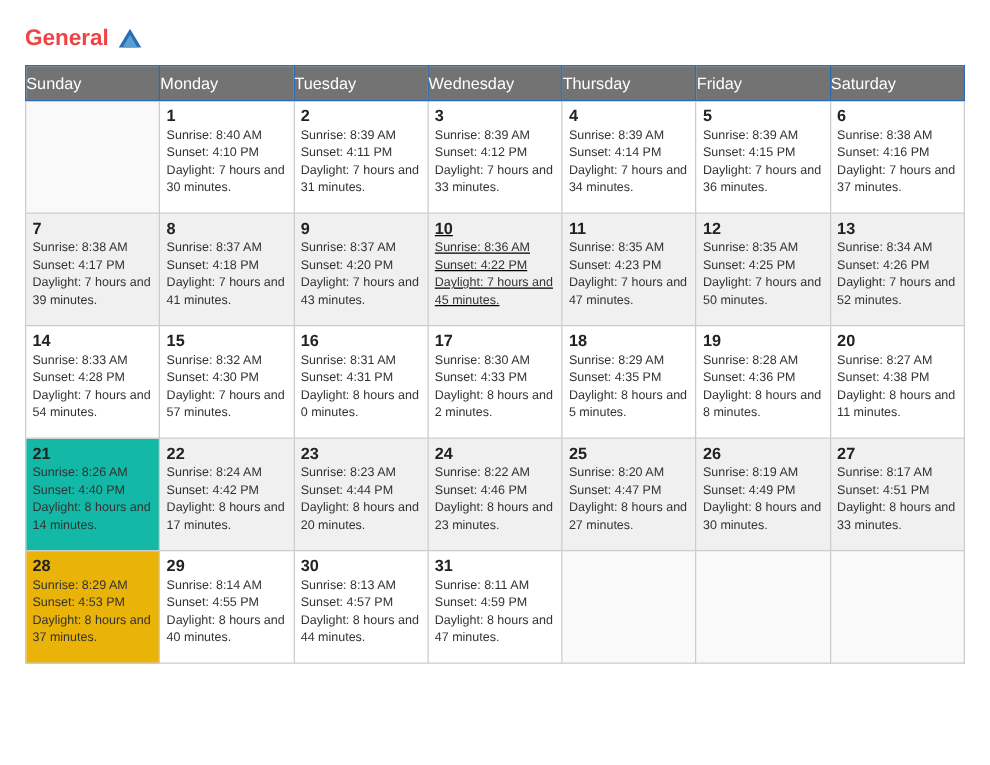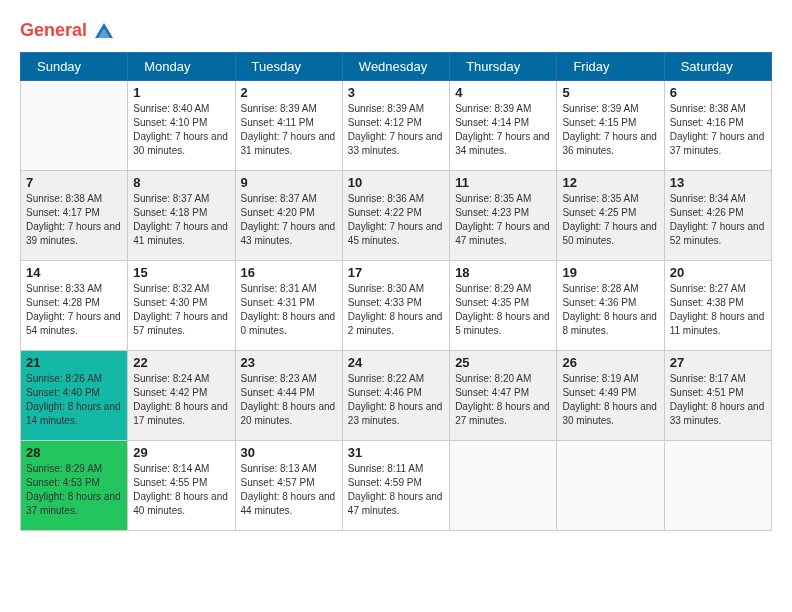--- a/index.html
+++ b/index.html
@@ -31,23 +31,23 @@
     .location {
       font-size: 14px;
       color: #444;
     }
     .calendar {
       width: 100%;
       border-collapse: collapse;
       font-size: 11px;
     }
     .calendar th {
-      background: #0369a1;
+      background: #737373;
       color: #fff;
-      padding: 6px 16px;
+      padding: 6px 0;
       text-align: left;
       font-size: 13px;
       font-weight: normal;
       border: 1px solid #2a6db5;
     }
     .calendar td {
       border: 1px solid #ccc;
       vertical-align: top;
       padding: 4px 5px;
       min-height: 80px;
@@ -184,21 +184,21 @@
           </div>
         </td>
         <td style="background: rgb(240, 240, 240);">
           <span class="day-number">9</span>
           <div class="day-info">
             <span>Sunrise: 8:37 AM</span><br>
             <span>Sunset: 4:20 PM</span><br>
             <span>Daylight: 7 hours and 43 minutes.</span>
           </div>
         </td>
-        <td style="background: rgb(240, 240, 240);">
+        <td style="background: rgb(240, 240, 240); text-decoration: underline;">
           <span class="day-number">10</span>
           <div class="day-info">
             <span>Sunrise: 8:36 AM</span><br>
             <span>Sunset: 4:22 PM</span><br>
             <span>Daylight: 7 hours and 45 minutes.</span>
           </div>
         </td>
         <td style="background: rgb(240, 240, 240);">
           <span class="day-number">11</span>
           <div class="day-info">
@@ -334,21 +334,21 @@
         <td style="background: rgb(240, 240, 240); margin-left: 16px;">
           <span class="day-number">27</span>
           <div class="day-info">
             <span>Sunrise: 8:17 AM</span><br>
             <span>Sunset: 4:51 PM</span><br>
             <span>Daylight: 8 hours and 33 minutes.</span>
           </div>
         </td>
       </tr>
       <tr>
-        <td style="background: #22c55e;">
+        <td style="background: #eab308;">
           <span class="day-number">28</span>
           <div class="day-info">
             <span>Sunrise: 8:29 AM</span><br>
             <span>Sunset: 4:53 PM</span><br>
             <span>Daylight: 8 hours and 37 minutes.</span>
           </div>
         </td>
         <td style="background: rgb(255, 255, 255);">
           <span class="day-number">29</span>
           <div class="day-info">

